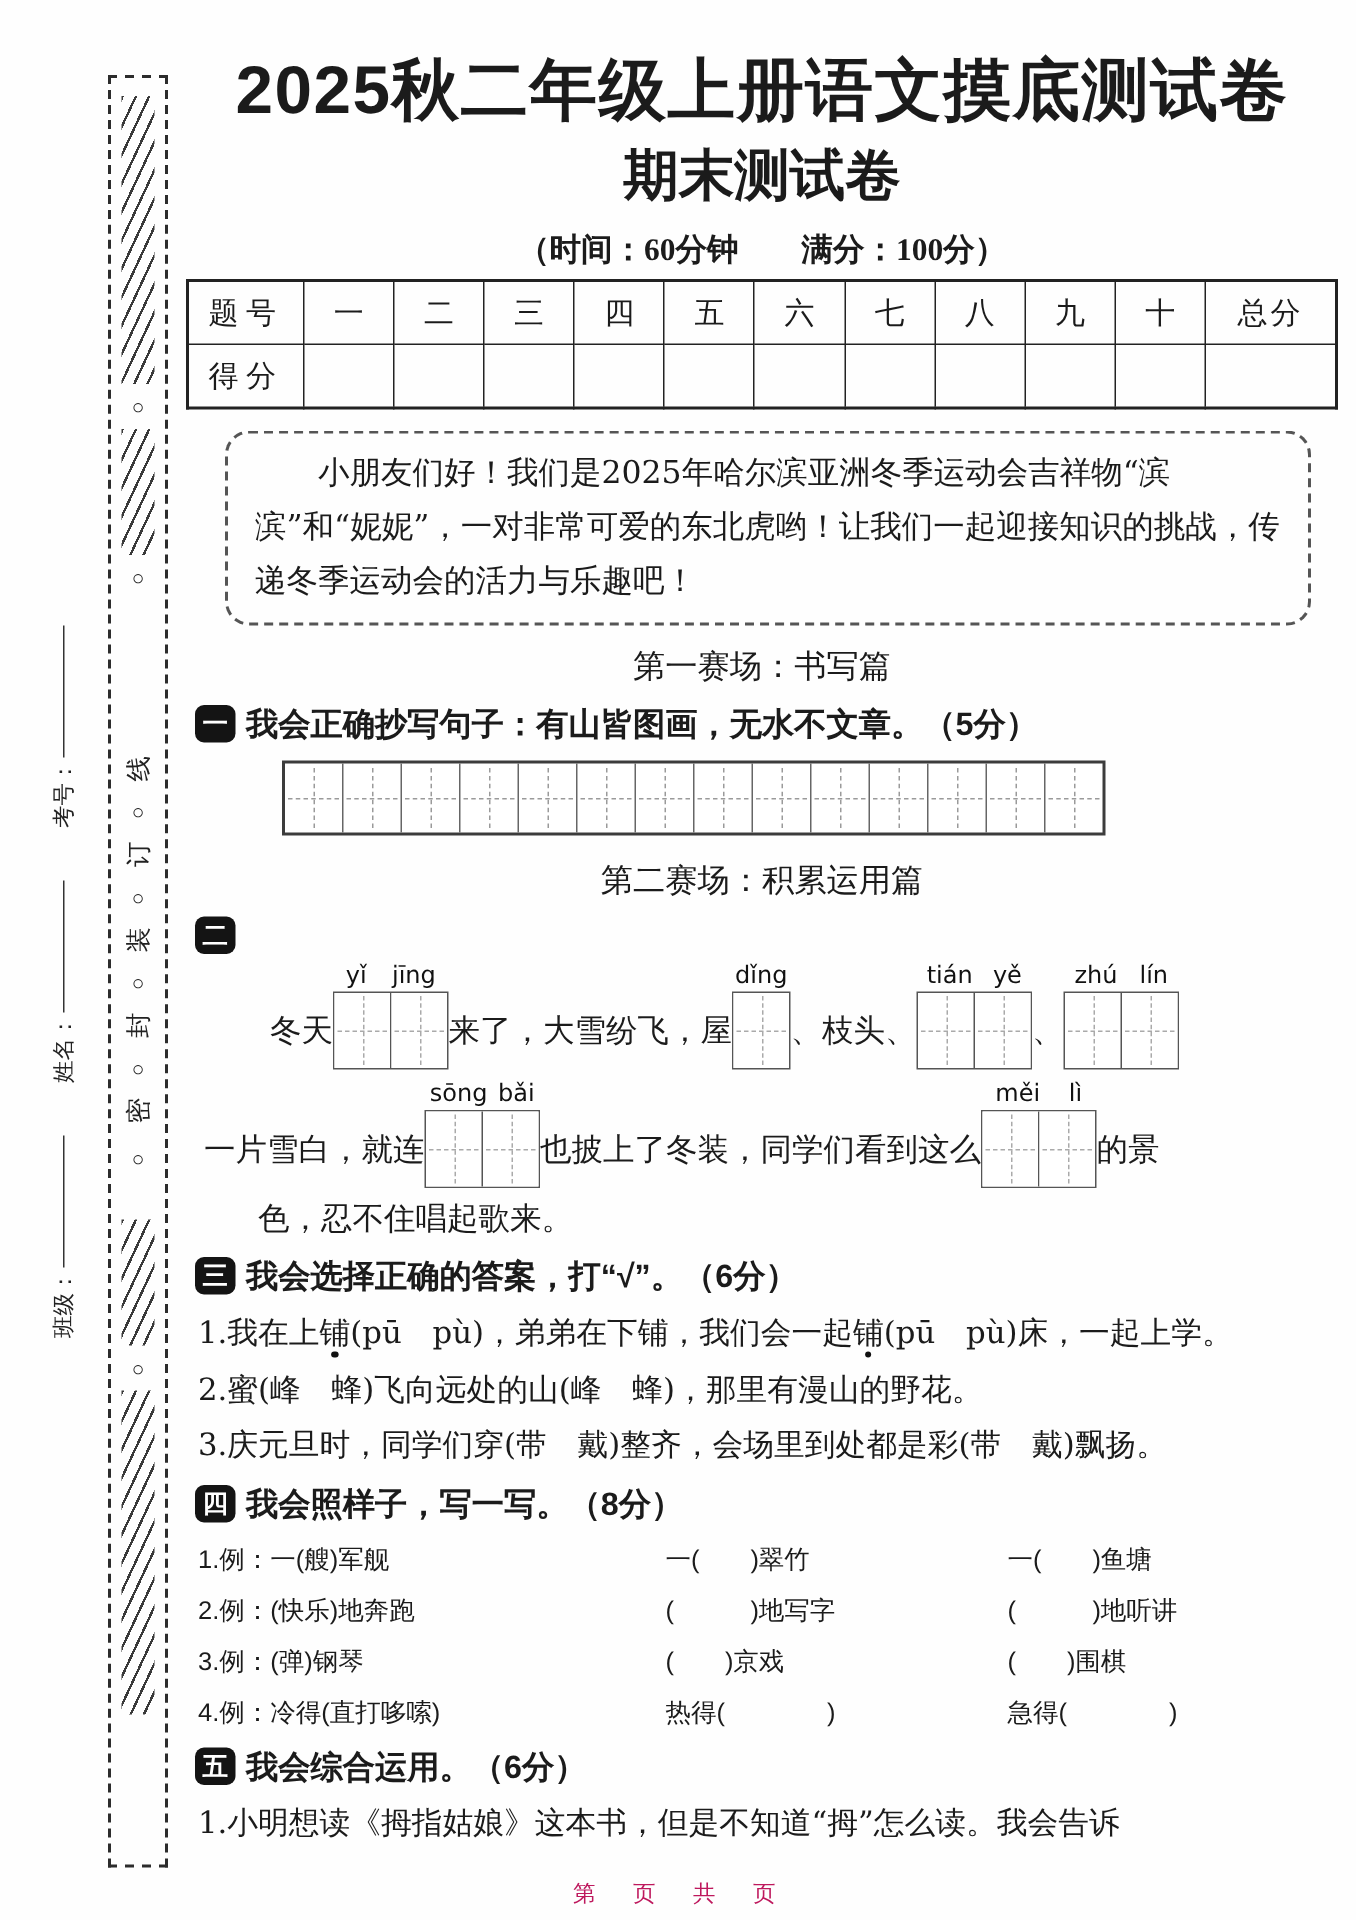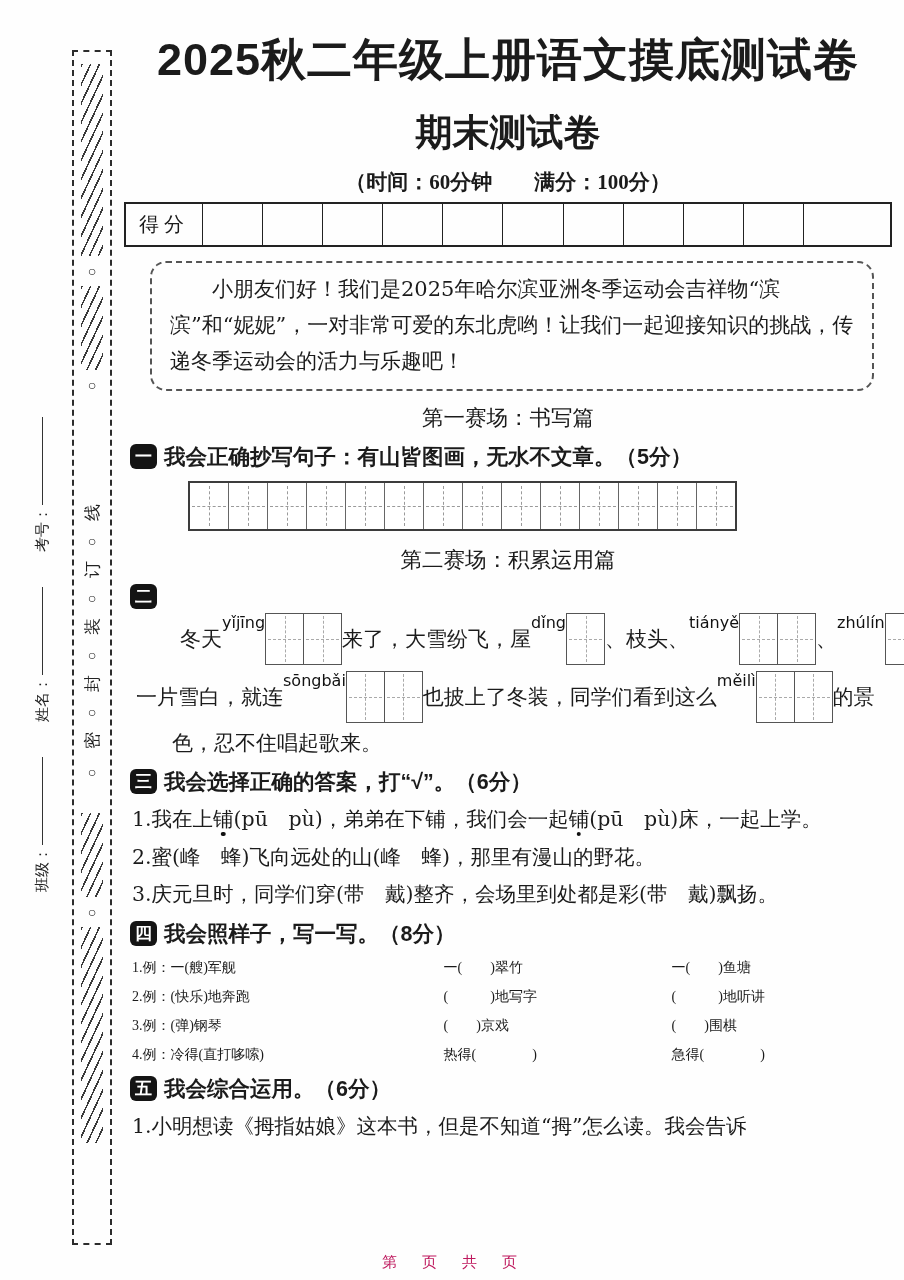--- a/index.html
+++ b/index.html
@@ -23,21 +23,21 @@
   .h4{height:216px;margin-top:8px;}
   .circ{font-size:14px;line-height:1;color:#222;margin-top:8px;}
   .seal-chars{display:flex;flex-direction:column;align-items:center;margin-top:104px;}
   .seal-chars .sc{display:block;transform:rotate(-90deg);font-size:17px;margin:5px 0;color:#222;}
   .seal-chars .circ{margin:5px 0;}
   
   .main{position:absolute;left:124px;top:0;width:768px;}
   .title{margin-top:34px;text-align:center;font-family:Liberation Sans, sans-serif;
     font-weight:700;font-size:45px;letter-spacing:1px;line-height:1.15;}
   .subtitle{text-align:center;font-family:"Liberation Serif",serif;font-weight:700;
-    font-size:37px;margin-top:22px;}
+    font-size:37px;margin-top:6px;}
   .meta{text-align:center;font-family:"Liberation Serif",serif;font-weight:700;
     font-size:21px;margin-top:10px;}
   table.score{border-collapse:collapse;width:100%;margin-top:6px;table-layout:fixed;}
   table.score td{border:1.5px solid #222;height:39px;text-align:center;font-size:20px;}
   table.score td.first{width:74px;letter-spacing:5px;}
   table.score td.last{width:84px;letter-spacing:2px;}
   table.score{border:2.5px solid #222;}
   .intro{
     margin:14px 18px 0 26px;border:2px dashed #555;border-radius:16px;
     padding:8px 18px 10px;font-size:21px;line-height:1.72;text-indent:2em;
@@ -52,35 +52,35 @@
   .gcell{width:38px;height:46px;position:relative;border-right:1px solid #666;}
   .gcell:last-child{border-right:none;}
   .gcell::before{content:"";position:absolute;left:50%;top:3px;bottom:3px;border-left:1px dashed #9a9a9a;}
   .gcell::after{content:"";position:absolute;top:50%;left:2px;right:2px;border-top:1px dashed #9a9a9a;}
   
   .pyline{display:flex;align-items:flex-end;font-size:21px;font-family:"DejaVu Serif",serif;}
   .pyline .t{padding-bottom:12px;white-space:nowrap;}
   .l1{margin:4px 0 0 56px;}
   .l2{margin:6px 0 0 12px;}
   .l3{margin:6px 0 0 48px;font-size:21px;font-family:"DejaVu Serif",serif;}
-  .pygroup{display:inline-flex;flex-direction:row;}
+  .pygroup{display:inline-flex;flex-direction:column;}
   .pyrow{display:flex;width:100%;justify-content:space-around;font-size:16px;
     font-family:"DejaVu Sans",sans-serif;margin-bottom:2px;color:#111;}
   .cellrow{display:inline-flex;border:1px solid #555;}
   .kcell{width:37px;height:50px;position:relative;background:#fff;border-right:1px solid #555;}
   .kcell:last-child{border-right:none;}
   .kcell::before{content:"";position:absolute;left:50%;top:2px;bottom:2px;border-left:1px dashed #aaa;}
   .kcell::after{content:"";position:absolute;top:50%;left:2px;right:2px;border-top:1px dashed #aaa;}
   
   .item{margin:9px 0 0 8px;font-size:20.5px;line-height:1.4;font-family:"DejaVu Serif",serif;white-space:nowrap;}
   .emdot{position:relative;}
   .emdot::after{content:"";position:absolute;left:50%;bottom:-5px;width:4.5px;height:4.5px;
     border-radius:50%;background:#111;transform:translateX(-50%);}
   .q4row{display:grid;grid-template-columns:41% 30% 29%;margin:11px 0 0 8px;
-    font-size:14px;font-family:Liberation Serif, serif;white-space:nowrap;}
+    font-size:17px;font-family:Liberation Sans, sans-serif;white-space:nowrap;}
   .footer{position:absolute;left:0;right:0;bottom:8px;text-align:center;
     font-size:15px;letter-spacing:5px;color:#be185d;}
 </style>
 </head>
 <body>
 
 <div class="page">
 
   <div class="rail-label" style="left:-48px;top:452px;">
     <span>考号：</span>
@@ -118,20 +118,34 @@
   </div>
 
   <div class="main">
 
     <div class="title">2025秋二年级上册语文摸底测试卷</div>
     <div class="subtitle">期末测试卷</div>
     <div class="meta">（时间：60分钟　　满分：100分）</div>
 
     <table class="score">
       <tbody>
+          <tr>
+        <td class="first">题号</td>
+        <td>一</td>
+        <td>二</td>
+        <td>三</td>
+        <td>四</td>
+        <td>五</td>
+        <td>六</td>
+        <td>七</td>
+        <td>八</td>
+        <td>九</td>
+        <td>十</td>
+        <td class="last">总分</td>
+      </tr>
       <tr>
         <td class="first">得分</td>
         <td></td>
         <td></td>
         <td></td>
         <td></td>
         <td></td>
         <td></td>
         <td></td>
         <td></td>

